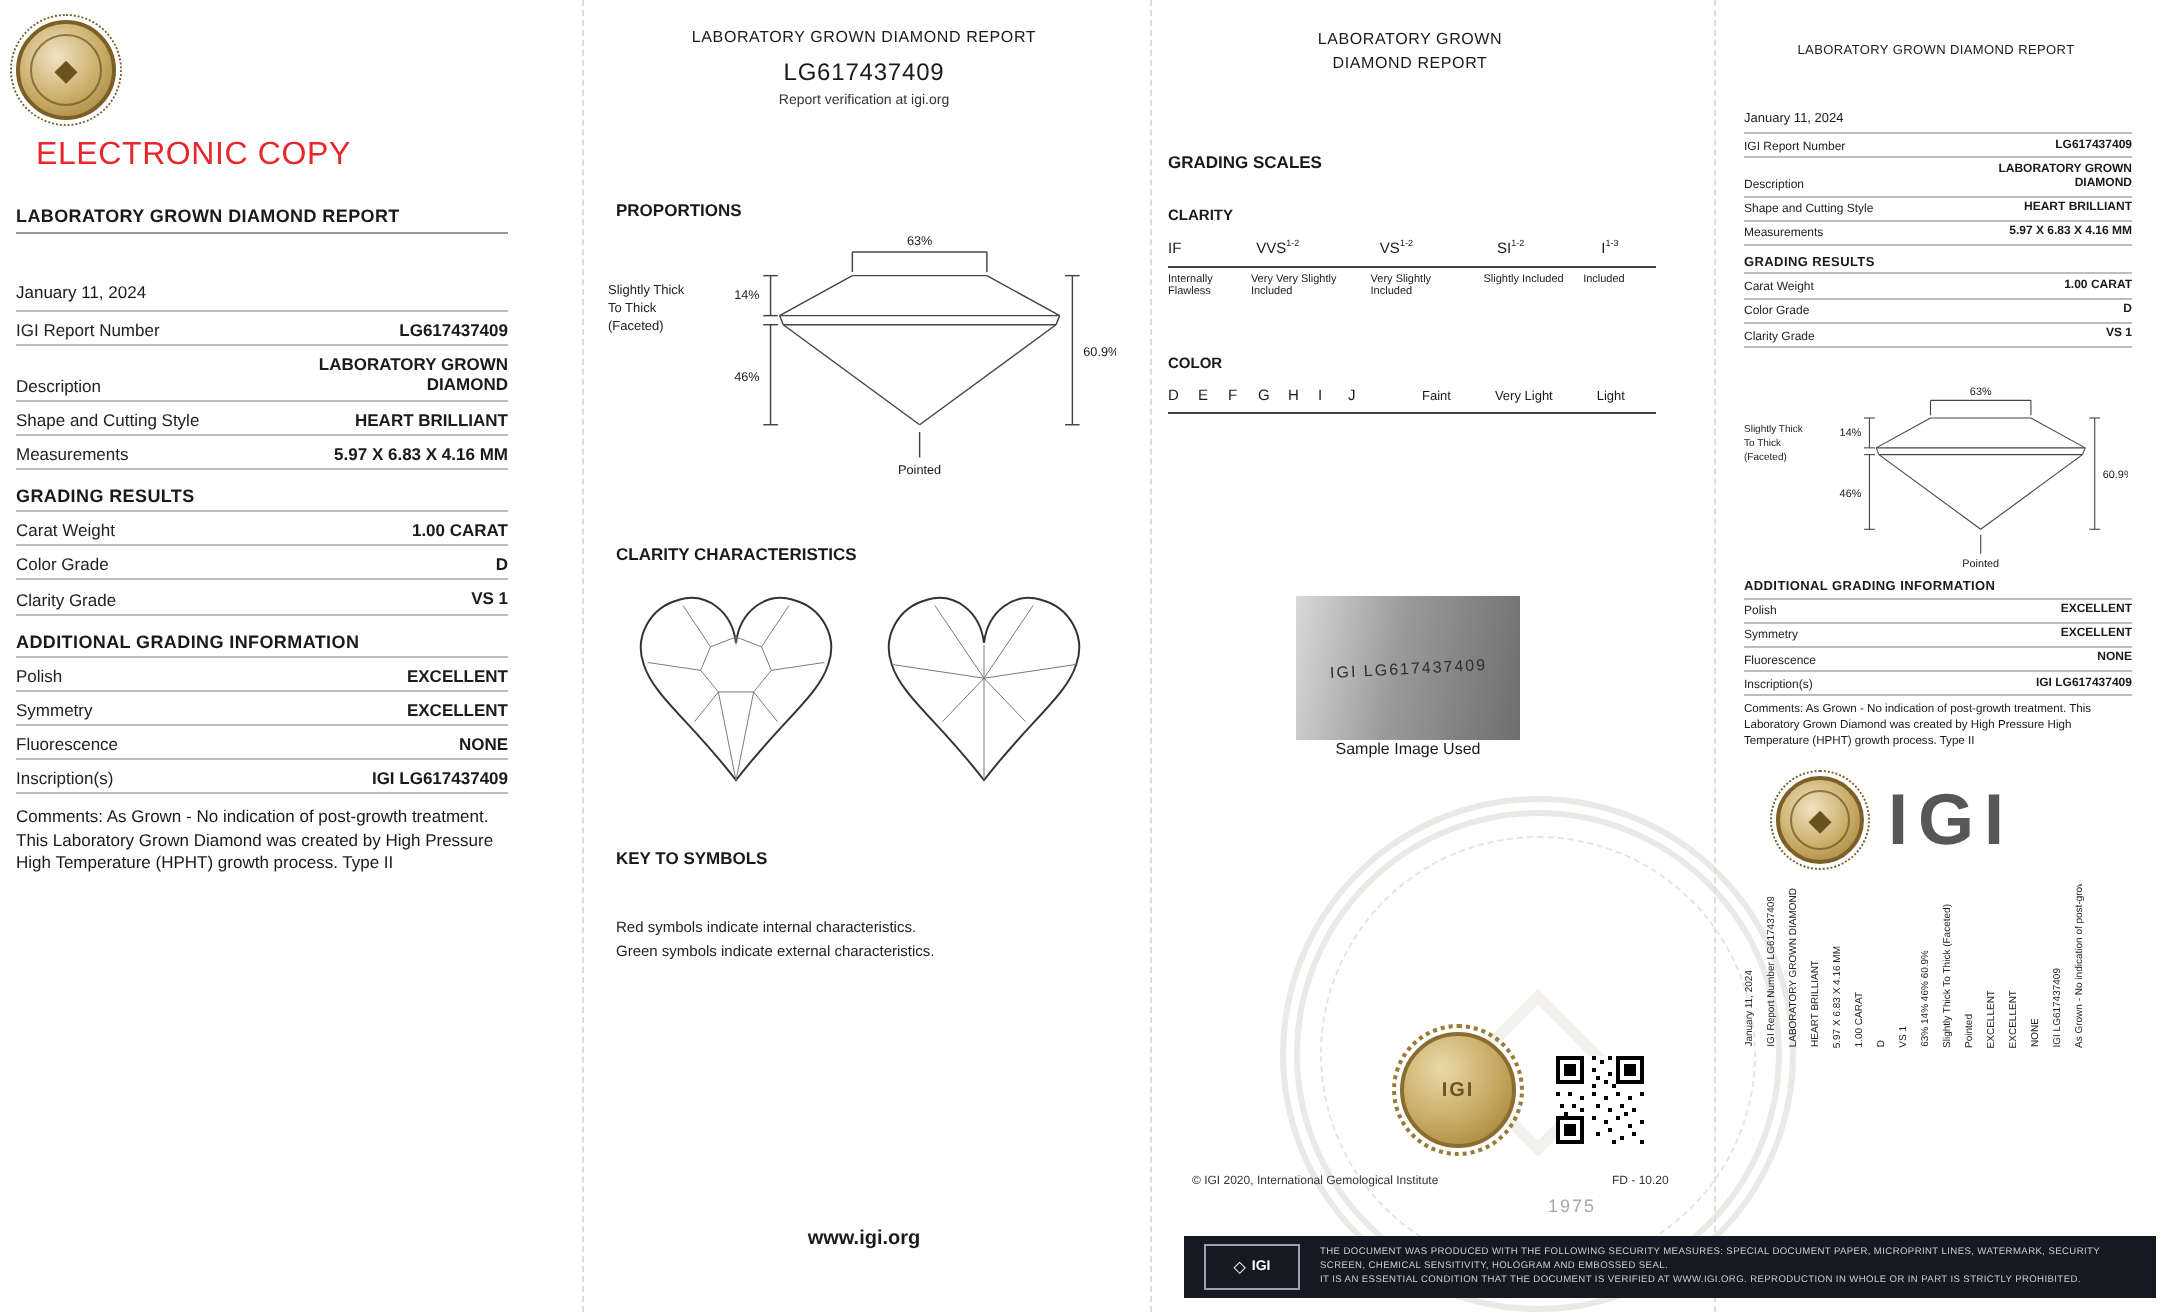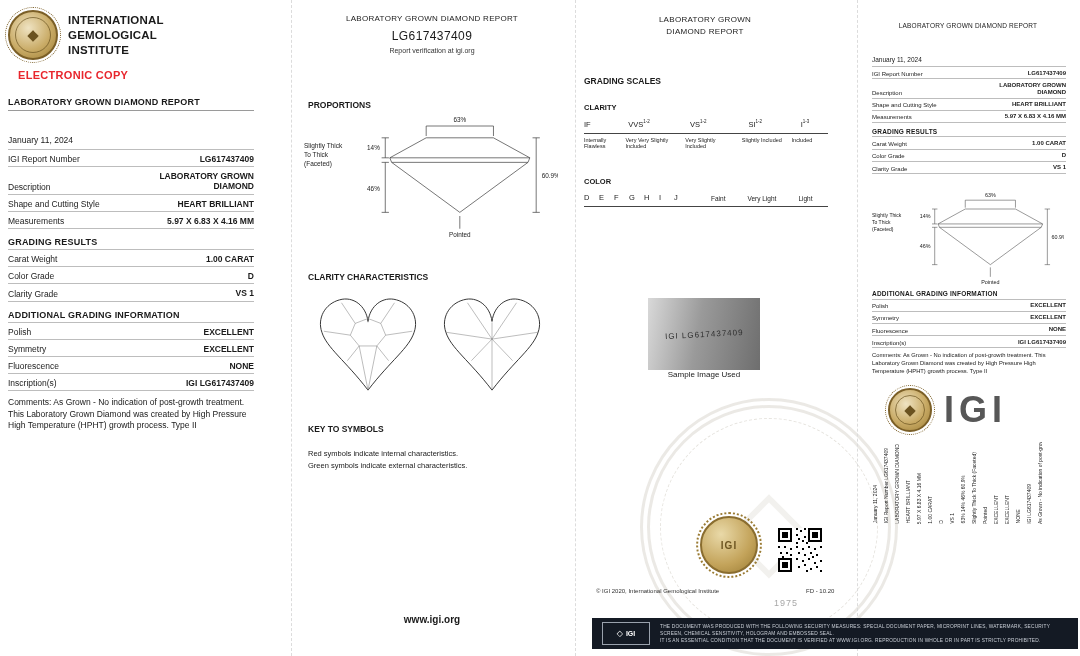--- a/index.html
+++ b/index.html
@@ -20,38 +20,38 @@
   .date-row.sm{font-size:6.5px;padding:0 0 3px;}
   .comments.sm{font-size:5.8px;margin-top:4px;}
 
   
   .panel-left{position:absolute;left:8px;top:10px;width:246px;}
   .brand-row{display:flex;gap:10px;align-items:flex-start;}
   .seal-logo{width:46px;height:46px;border-radius:50%;border:2px solid #7b5f27;background:radial-gradient(circle at 40% 35%,#efe3c2,#c9ab66 55%,#9c7c33);outline:1.5px dotted #7b5f27;outline-offset:2px;display:flex;align-items:center;justify-content:center;position:relative;flex:0 0 auto;}
   .seal-logo::before{content:"";position:absolute;inset:5px;border:1px solid rgba(106,82,32,.7);border-radius:50%;}
   .seal-core{color:#6a5220;font-size:15px;}
   .brand-text{font-size:11.5px;font-weight:bold;line-height:1.3;padding-top:3px;letter-spacing:.2px;}
-  .electronic{color:#e8262d;font-weight:bold;font-size:11px;margin:9px 0 0 10px;letter-spacing:.3px;}
+  .electronic{color:#e8262d;font-weight:normal;font-size:16px;margin:9px 0 0 10px;letter-spacing:.3px;}
   .rep-title{font-size:9px;font-weight:bold;margin-top:16px;padding-bottom:3px;border-bottom:1px solid #9a9a9a;letter-spacing:.2px;}
 
   
   .panel-center{position:absolute;left:300px;top:0;width:264px;height:656px;}
   .c-head{position:absolute;top:14px;left:0;right:0;text-align:center;}
   .c-title{font-size:8px;letter-spacing:.3px;}
   .c-number{font-size:12px;margin-top:6px;letter-spacing:.4px;}
   .c-verify{font-size:7px;margin-top:4px;color:#333;}
   .prop-title{position:absolute;top:100px;left:8px;font-size:8.5px;font-weight:bold;}
   .prop-fig{position:absolute;top:112px;left:4px;display:flex;}
   .girdle-lbl{width:54px;font-size:6.5px;line-height:1.35;margin-top:30px;color:#222;}
   .prop-svg{width:200px;height:128px;}
   .clarity-title{position:absolute;top:272px;left:8px;font-size:8.5px;font-weight:bold;text-align:right;}
   .hearts{position:absolute;top:292px;left:14px;display:flex;gap:16px;}
   .heart-svg{width:108px;height:104px;}
   .key-title{position:absolute;top:424px;left:8px;font-size:8.5px;font-weight:bold;}
-  .key-lines{position:absolute;top:448px;left:8px;font-size:7.5px;line-height:1.6;color:#222;}
+  .key-lines{position:absolute;top:458px;left:8px;font-size:7.5px;line-height:1.6;color:#222;}
   .website{position:absolute;top:614px;left:0;right:0;text-align:center;font-weight:bold;font-size:10px;}
 
   
   .panel-scales{position:absolute;left:576px;top:0;width:258px;height:656px;}
   .s-head{position:absolute;top:14px;left:0;right:0;text-align:center;font-size:8px;line-height:1.45;letter-spacing:.3px;}
   .gs-title{position:absolute;top:76px;left:8px;font-size:8.5px;font-weight:bold;}
   .cl-title{position:absolute;top:103px;left:8px;font-size:7.5px;font-weight:bold;}
   .clarity-scale{position:absolute;top:119px;left:8px;width:244px;}
   .cs-grades{display:flex;border-bottom:1px solid #444;padding-bottom:4px;gap:12px;}
   .cs-labels{display:flex;padding-top:3px;}
@@ -109,25 +109,20 @@
 <span class="wm-year">1975</span>
 
 <div class="fold" style="left:291px"></div>
 <div class="fold" style="left:575px"></div>
 <div class="fold" style="left:857px"></div>
 
 <section class="panel-left">
   <div class="brand-row">
     <div class="seal-logo">
       <span class="seal-core">◆</span>
-    </div>
-    <div class="brand-text">
-      <div>INTERNATIONAL</div>
-      <div>GEMOLOGICAL</div>
-      <div>INSTITUTE</div>
     </div>
   </div>
   <div class="electronic">ELECTRONIC COPY</div>
   <div class="rep-title">LABORATORY GROWN DIAMOND REPORT</div>
 
   <div class="date-row">January 11, 2024</div>
 
   <div class="frow">
     <span class="lbl">IGI Report Number</span>
     <span class="val">LG617437409</span>

